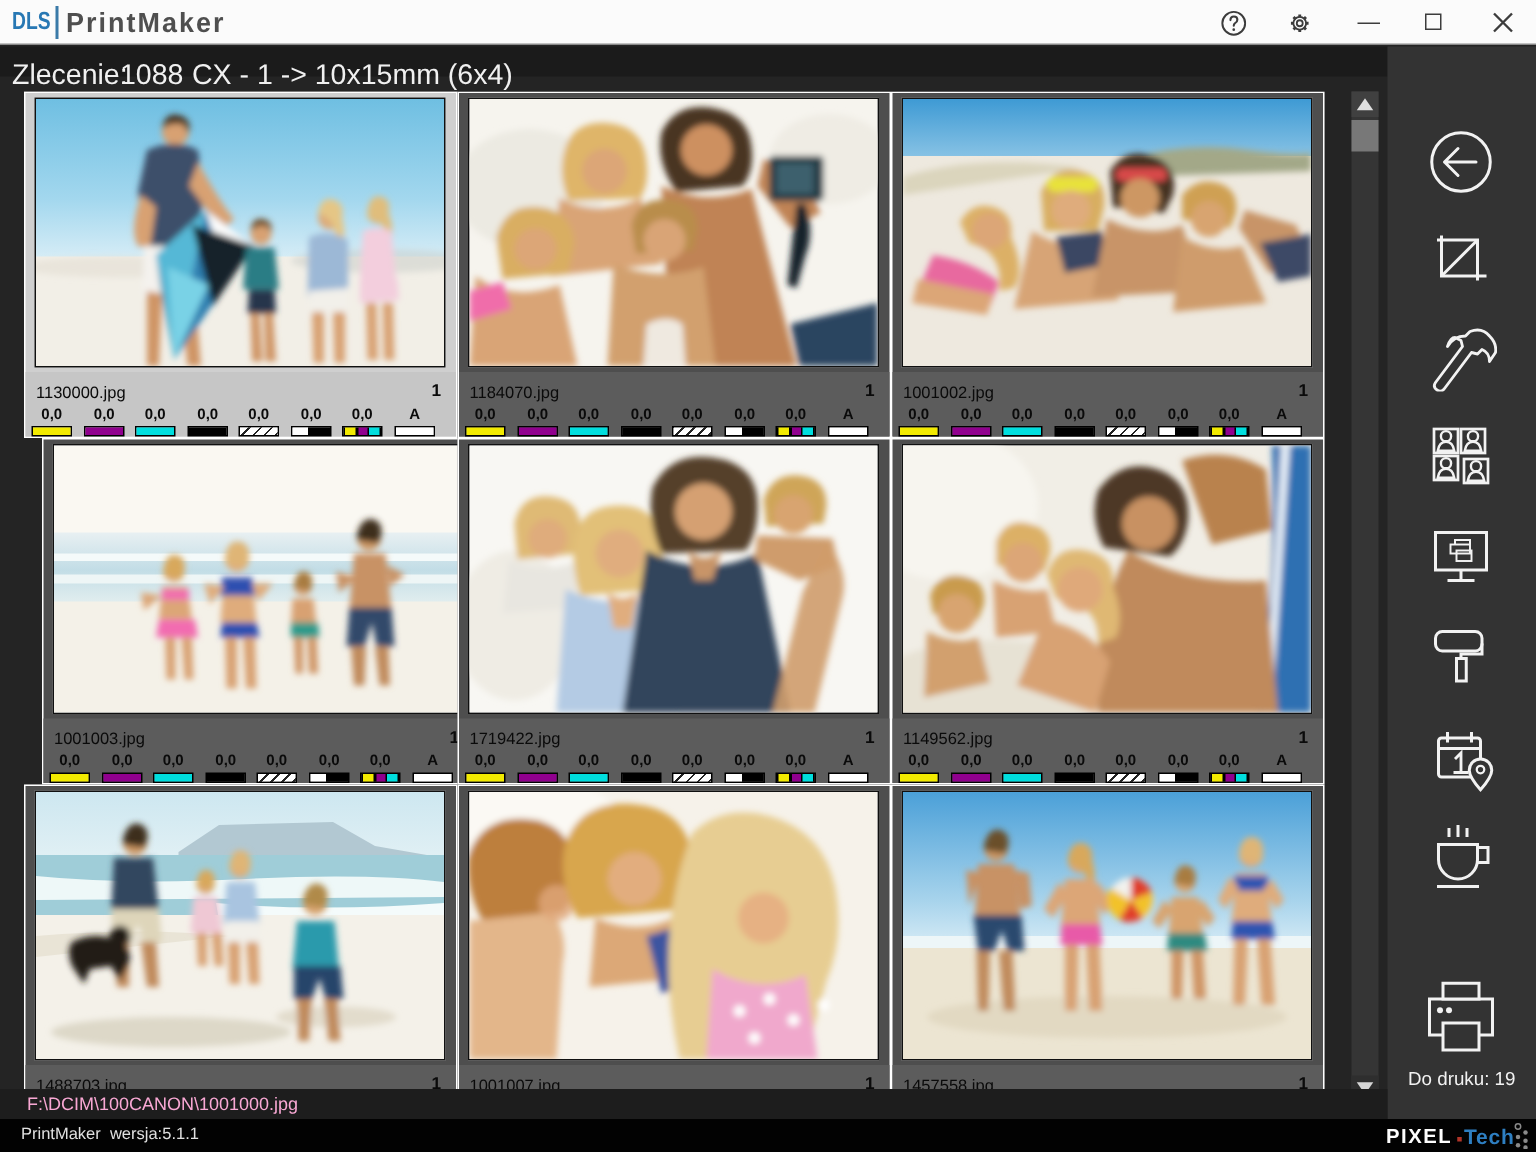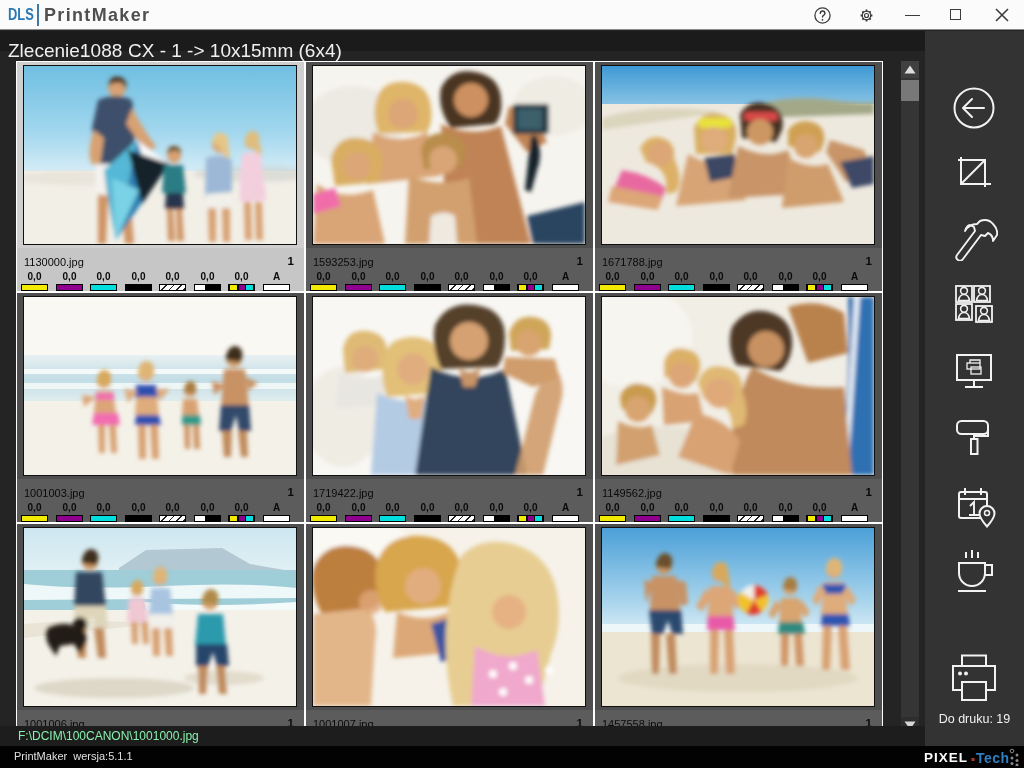--- a/index.html
+++ b/index.html
@@ -27,21 +27,21 @@
 .cell .sw u {display:block;height:100%}
 .cell .strip {position:absolute;left:0;right:0;top:186px;bottom:0;background:#5c5c5c}
 .cell.sel {background:#cfcfcf}
 .cell.sel .strip {background:#c6c6c6}
 .scroll {position:absolute;left:901px;top:61px;width:18px;height:674px;background:#353535}
 .sb-btn {position:absolute;left:0;width:18px;height:17px;background:#404040}
 .sidebar {position:absolute;left:925px;top:31px;width:99px;height:715px;background:#333333}
 .dodruku {position:absolute;left:925px;top:712px;width:99px;text-align:center;color:#f2f2f2;
   font-size:12.5px}
 .pathbar {position:absolute;left:0;top:726px;width:925px;height:20px;background:#1d1d1d;
-  color:#86efac;font-size:12px}
+  color:#f9a8d4;font-size:12px}
 .statusbar {position:absolute;left:0;top:746px;width:1024px;height:22px;background:#020202;
   color:#e0e0e0;font-size:11px}
 </style></head><body>
 <div class="grid">
     <div class="cell sel" style="left:16px;top:0px">
       <b class="strip"></b>
       <div class="ph">
         <svg width="272" height="178" viewBox="0 0 272 178" xmlns="http://www.w3.org/2000/svg" preserveAspectRatio="none">
           <defs>
             <filter id="b" x="-10%" y="-10%" width="120%" height="120%">
@@ -160,21 +160,21 @@
             <path d="M4 118 q24 18 56 6 l12 54 -72 0z" fill="#d9a476"></path>
             <path d="M0 128 l22 -6 6 18 -28 8z" fill="#f06daa"></path>
             <path d="M108 84 q4 -18 24 -17 q20 1 20 20 l-3 14 -38 2z" fill="#b98d4c"></path>
             <circle cx="130" cy="94" r="14" fill="#d9a476"></circle>
             <path d="M96 110 q32 12 60 2 l8 66 -72 0z" fill="#d2a06e"></path>
             <path d="M118 150 q14 -7 24 0 l2 28 -28 0z" fill="#efe9e0"></path>
             <path d="M214 150 l58 -14 0 42 -52 0z" fill="#2c4460"></path>
           </g>
         </svg>
       </div>
-      <div class="fn">1593253.jpg</div>
+      <div class="fn">1184070.jpg</div>
       <div class="ct">1</div>
       <span class="lb" style="left:0px">0,0</span>
       <span class="lb" style="left:35px">0,0</span>
       <span class="lb" style="left:69px">0,0</span>
       <span class="lb" style="left:104px">0,0</span>
       <span class="lb" style="left:138px">0,0</span>
       <span class="lb" style="left:173px">0,0</span>
       <span class="lb" style="left:207px">0,0</span>
       <span class="lb" style="left:242px">A</span>
       <span class="sw" style="left:4px">
@@ -238,21 +238,21 @@
             <circle cx="158" cy="66" r="13" fill="#cd9764"></circle>
             <path d="M136 80 q28 14 50 4 l14 44 -74 4z" fill="#c89468"></path>
             <path d="M186 64 q10 -12 24 -8 q14 4 12 20 l-4 10 -32 -6z" fill="#cfa052"></path>
             <circle cx="204" cy="80" r="12" fill="#d8a470"></circle>
             <path d="M186 92 q22 12 40 6 l16 38 -62 6z" fill="#cf9c6c"></path>
             <path d="M228 74 l34 10 10 24 -28 8 -20 -30z" fill="#c89468"></path>
             <path d="M238 96 l34 -6 0 28 -22 4z" fill="#3c4a66"></path>
           </g>
         </svg>
       </div>
-      <div class="fn">1671788.jpg</div>
+      <div class="fn">1001002.jpg</div>
       <div class="ct">1</div>
       <span class="lb" style="left:0px">0,0</span>
       <span class="lb" style="left:35px">0,0</span>
       <span class="lb" style="left:69px">0,0</span>
       <span class="lb" style="left:104px">0,0</span>
       <span class="lb" style="left:138px">0,0</span>
       <span class="lb" style="left:173px">0,0</span>
       <span class="lb" style="left:207px">0,0</span>
       <span class="lb" style="left:242px">A</span>
       <span class="sw" style="left:4px">
@@ -277,21 +277,21 @@
         <i style="background:#000;display:flex">
           <u style="flex:1;background:#f2ea00;margin:0 1px 0 1px"></u>
           <u style="flex:1;background:#90008e;margin:0 1px"></u>
           <u style="flex:1;background:#00dede;margin:0 1px 0 0"></u>
         </i>
       </span>
       <span class="sw" style="left:246px">
         <i style="background:#fff"></i>
       </span>
     </div>
-    <div class="cell" style="left:16px;top:231px">
+    <div class="cell" style="left:28px;top:231px">
       <b class="strip"></b>
       <div class="ph">
         <svg width="272" height="178" viewBox="0 0 272 178" xmlns="http://www.w3.org/2000/svg" preserveAspectRatio="none">
           <defs>
             <filter id="b" x="-10%" y="-10%" width="120%" height="120%">
               <feGaussianBlur stdDeviation="2.2"></feGaussianBlur>
             </filter>
           </defs>
           <rect width="272" height="178" fill="#faf8f2"></rect>
           <linearGradient id="oc4" x1="0" y1="0" x2="0" y2="1">
@@ -560,21 +560,21 @@
             <path d="M140 100 l8 0 1 28 -7 0z" fill="#d8a172"></path>
             <circle cx="186" cy="74" r="8" fill="#d8a470"></circle>
             <path d="M178 71 q3 -11 10 -10 q8 2 6 12 l-2 4 -14 -2z" fill="#b08a48"></path>
             <path d="M174 86 l25 0 3 32 -31 0z" fill="#2b9aac"></path>
             <path d="M172 116 l31 0 2 22 -12 0 -4 -14 -5 14 -12 0z" fill="#27456a"></path>
             <path d="M174 138 l10 0 -2 28 -7 0z" fill="#c08a5c"></path>
             <path d="M192 138 l9 0 2 28 -8 0z" fill="#c08a5c"></path>
           </g>
         </svg>
       </div>
-      <div class="fn">1001006.jpg</div>
+      <div class="fn">1488703.jpg</div>
       <div class="ct">1</div>
     </div>
     <div class="cell" style="left:305px;top:462px">
       <b class="strip"></b>
       <div class="ph">
         <svg width="272" height="178" viewBox="0 0 272 178" xmlns="http://www.w3.org/2000/svg" preserveAspectRatio="none">
           <defs>
             <filter id="b" x="-10%" y="-10%" width="120%" height="120%">
               <feGaussianBlur stdDeviation="2.2"></feGaussianBlur>
             </filter>

